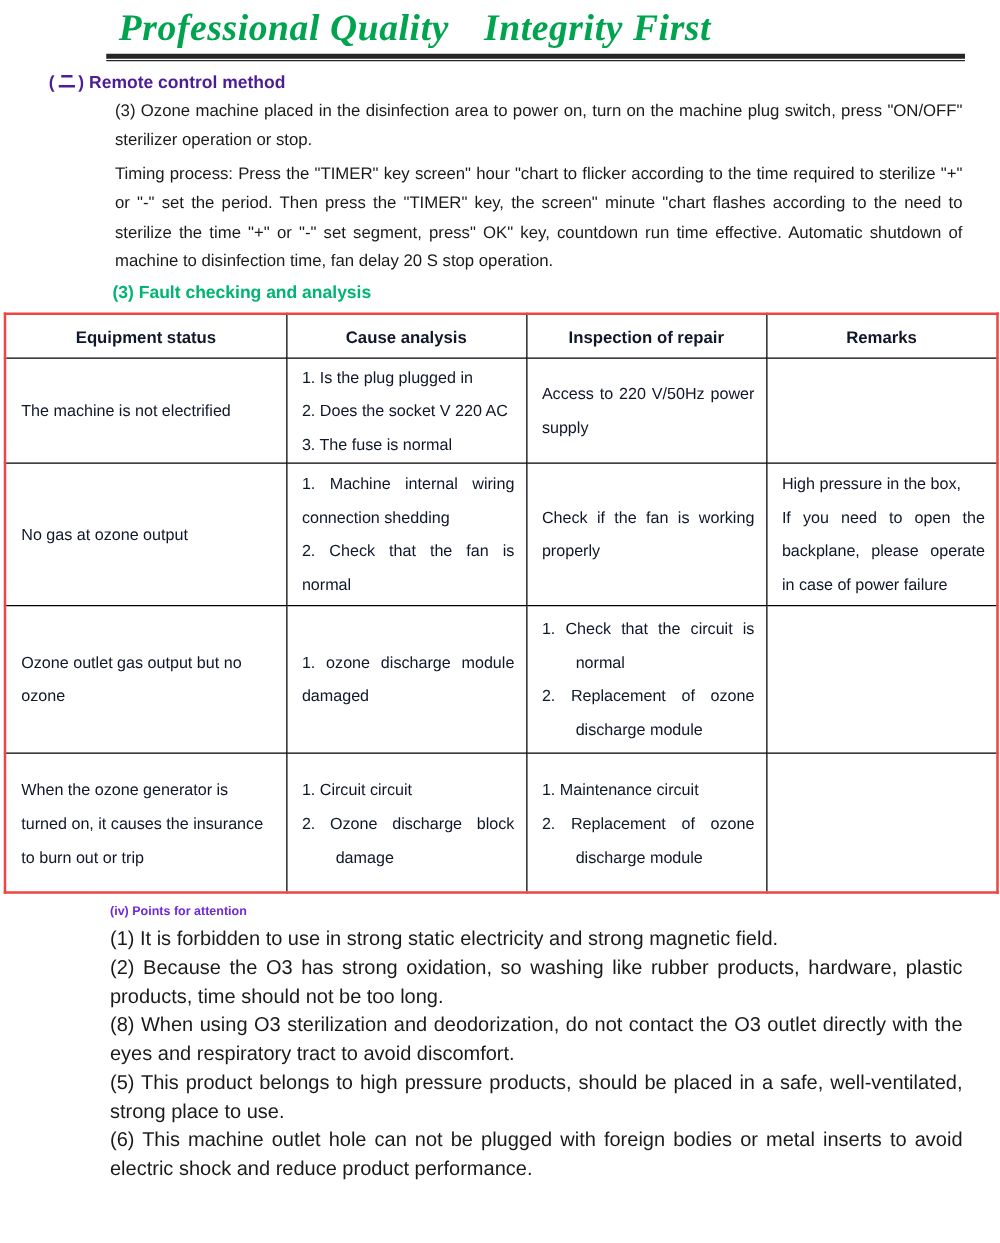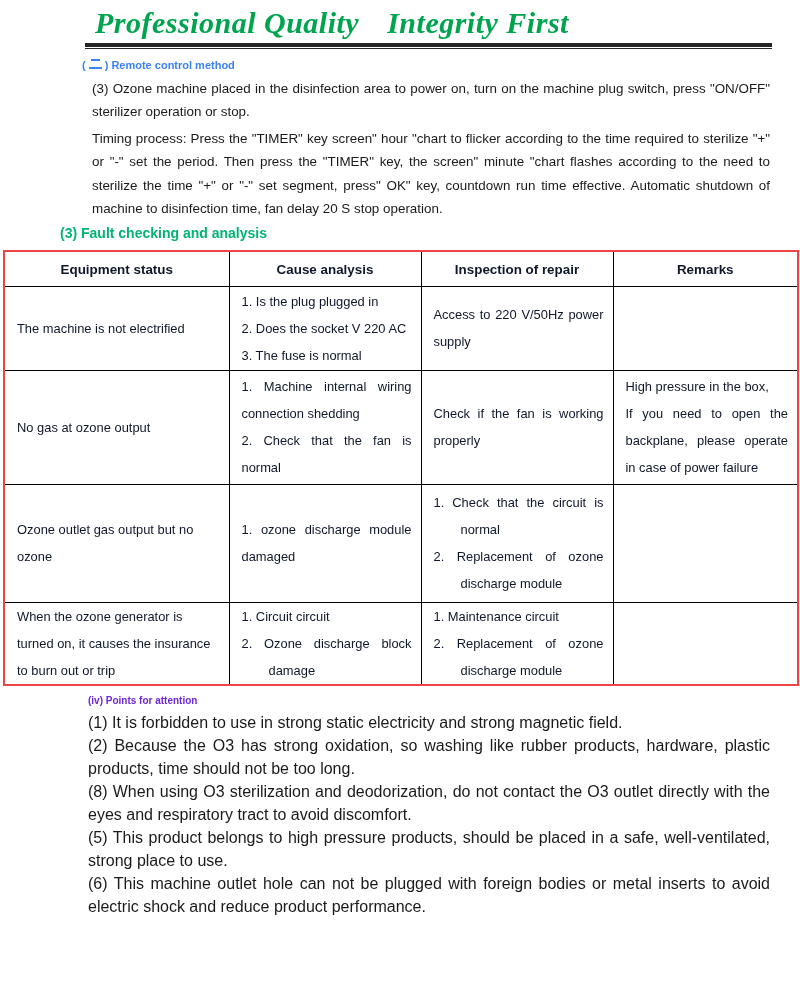--- a/index.html
+++ b/index.html
@@ -19,43 +19,43 @@
     letter-spacing:0.5px;
     white-space:pre;
   }
   .rule {
     margin:3px 0 0 85px; width:687px; height:0;
     border-top:4px solid #262626;
     padding-top:1px;
     border-bottom:1px solid #262626;
   }
   .section-heading {
-    margin:7px 0 0 82px;
-    color:#3b82f6; font-weight:bold;
-    font-size:11px; line-height:18px;
+    margin:7px 0 0 39px;
+    color:#4c1d95; font-weight:bold;
+    font-size:14px; line-height:18px;
   }
   .glyph-two {
     display:inline-block; position:relative;
     width:13px; height:11px; margin:0 3px;
   }
   .glyph-two::before {
     content:""; position:absolute; top:1px; left:2px; right:2px;
     height:2px; background:currentColor;
   }
   .glyph-two::after {
     content:""; position:absolute; bottom:0; left:0; right:0;
     height:2px; background:currentColor;
   }
   .para {
     margin:3px 30px 0 92px;
     font-size:13.4px; line-height:23.4px;
     text-align:justify; color:#1a1a1a;
   }
   .fault-heading {
-    margin:4px 0 0 60px;
+    margin:4px 0 0 90px;
     color:#00b472; font-weight:bold;
     font-size:14px; line-height:18px;
   }
   table.fault-table {
     border-collapse:collapse; table-layout:fixed;
     margin:8px 0 0 3px; width:794px;
     border:2px solid #ef4444;
     font-size:12.9px; color:#0f172a;
   }
   .fault-table th, .fault-table td { border:1px solid #000; }
@@ -65,21 +65,21 @@
   }
   .fault-table td {
     vertical-align:middle;
     padding:0 9px 0 12px;
   }
   .fault-table td p { line-height:27px; }
   td.c-cause p, td.c-inspect p, td.c-remarks p { text-align:justify; }
   tr.r1 { height:84px; }
   tr.r2 { height:114px; }
   tr.r3 { height:118px; }
-  tr.r4 { height:83px; }
+  tr.r4 { height:112px; }
   .col1 { width:225px; }
   .col2 { width:192px; }
   .col3 { width:192px; }
   .col4 { width:185px; }
   .hang { padding-left:27px; text-indent:-27px; }
   .attention-heading {
     margin:6px 0 0 88px;
     color:#6d28d9; font-weight:bold;
     font-size:10px; line-height:17px;
   }

